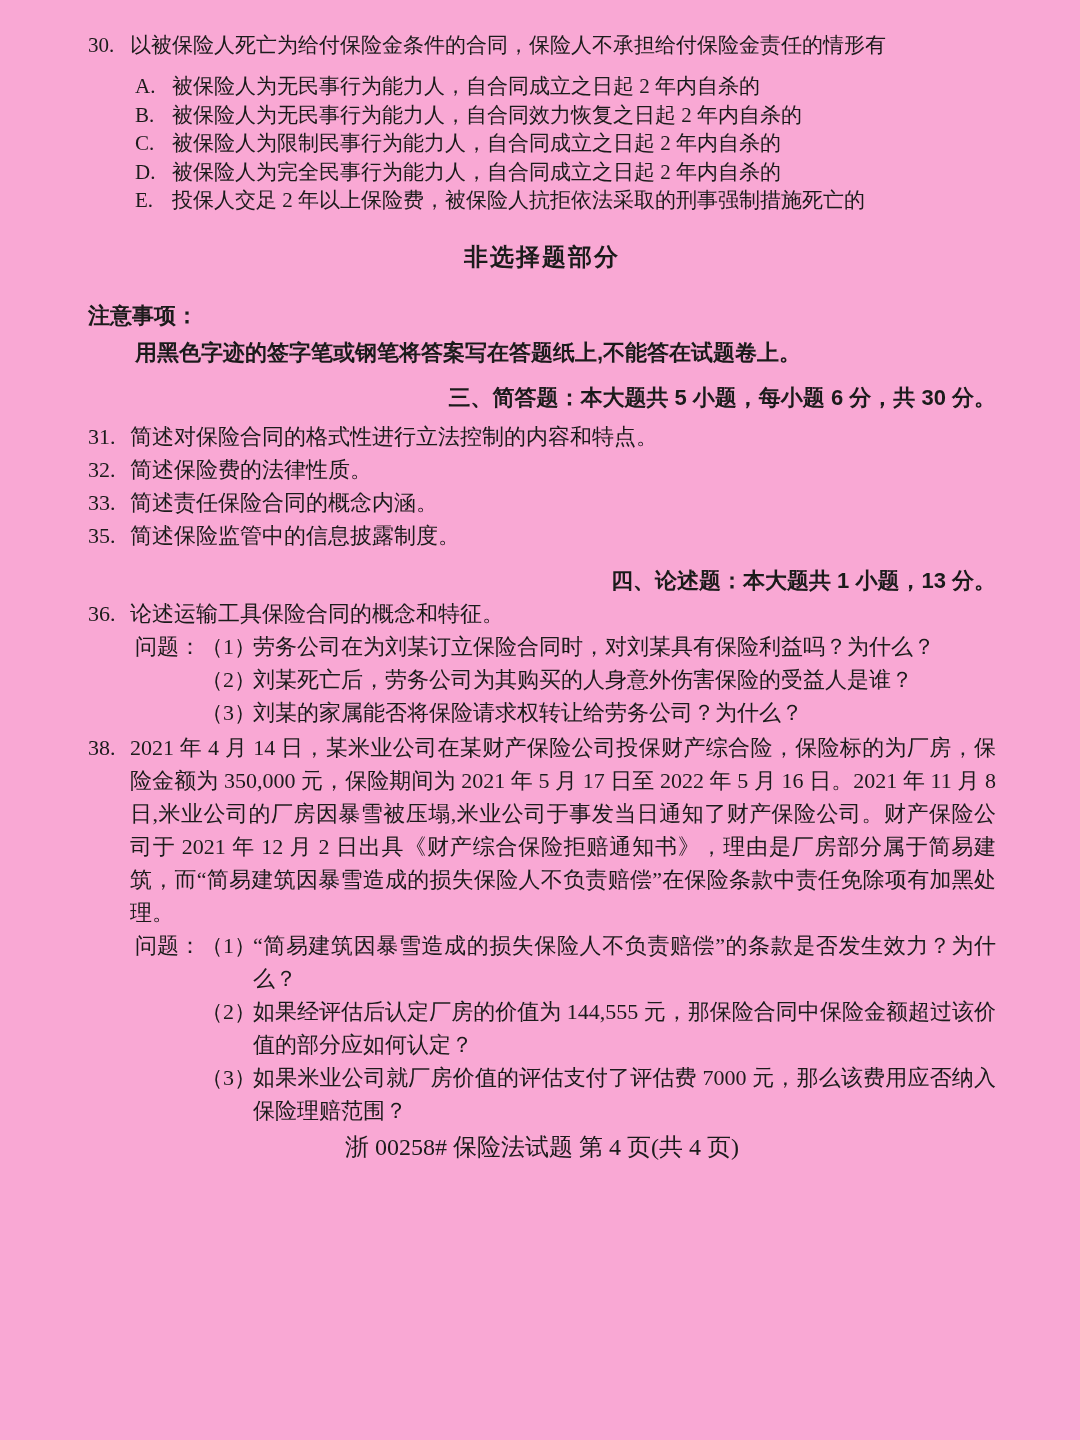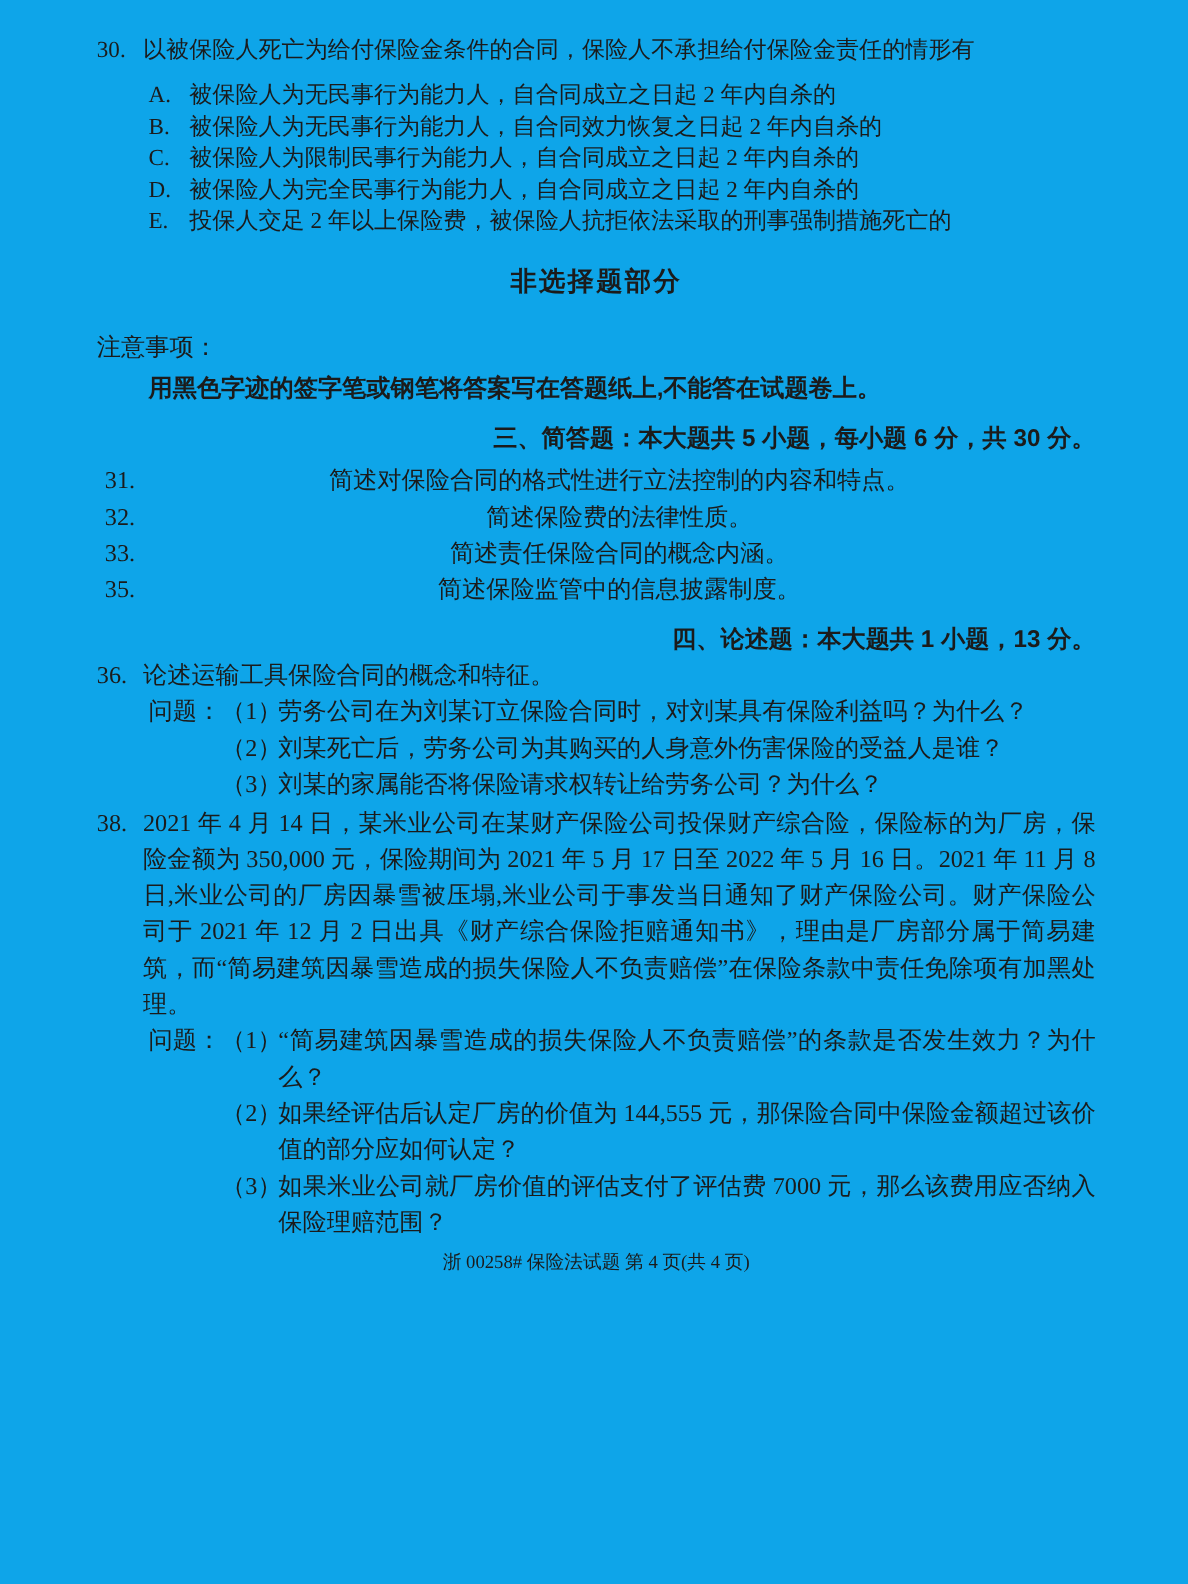--- a/index.html
+++ b/index.html
@@ -1,19 +1,19 @@
 <!DOCTYPE html>
 <html><head>
 <meta charset="utf-8">
 <style>
   * { margin:0; padding:0; box-sizing:border-box; }
   html,body { background:#e9e9e9; }
   .page {
     width:1080px; height:1440px; margin:0 auto; position:relative;
-    background:#0ea5e9; color:#1b1b1b;
+    background:#f9a8d4; color:#1b1b1b;
     font-family:"Liberation Serif","DejaVu Serif",serif;
     font-size:22px; line-height:33px;
     padding:30px 84px 20px 88px;
     overflow:hidden;
   }
   .flex { display:flex; }
   .num { width:42px; flex:none; }
   .qtext { flex:1; }
   .justify { text-align:justify; }
 
@@ -27,51 +27,51 @@
   
   .main-heading {
     margin-top:24px; text-align:center;
     font-family:"Liberation Sans","DejaVu Sans",sans-serif;
     font-weight:700; font-size:24px; line-height:36px; letter-spacing:2px;
   }
 
   .notice-title {
     margin-top:24px;
     font-family:"Liberation Sans","DejaVu Sans",sans-serif;
-    font-weight:400;
+    font-weight:700;
   }
   .notice-body {
     margin-top:4px; padding-left:47px;
     font-family:"Liberation Sans","DejaVu Sans",sans-serif;
     font-weight:700;
   }
 
   .sec-heading {
     font-family:"Liberation Sans","DejaVu Sans",sans-serif;
     font-weight:700;
   }
   .sec-heading.m { margin-top:12px;text-align:right; }
   .sec-heading.s { margin-top:4px; }
 
-  .item-list { margin-top:6px;text-align:center; }
+  .item-list { margin-top:6px; }
 
   
   .case { margin-top:2px; }
   .case-body { flex:1; }
 
   
   .prob { display:flex; padding-left:47px; }
   .prob-label { width:66px; flex:none; }
   .prob-items { flex:1; }
   .prob-item { display:flex; }
   .prob-item-label { width:52px; flex:none; }
   .prob-item-text { flex:1; }
 
   .footer {
-    margin-top:4px; text-align:center; font-size:17px;
+    margin-top:4px; text-align:center; font-size:24px;
   }
 </style>
 </head>
 <body>
 
 <div class="page">
 
   <div class="q-block">
     <div class="flex q30-stem">
       <span class="num">30.</span>

